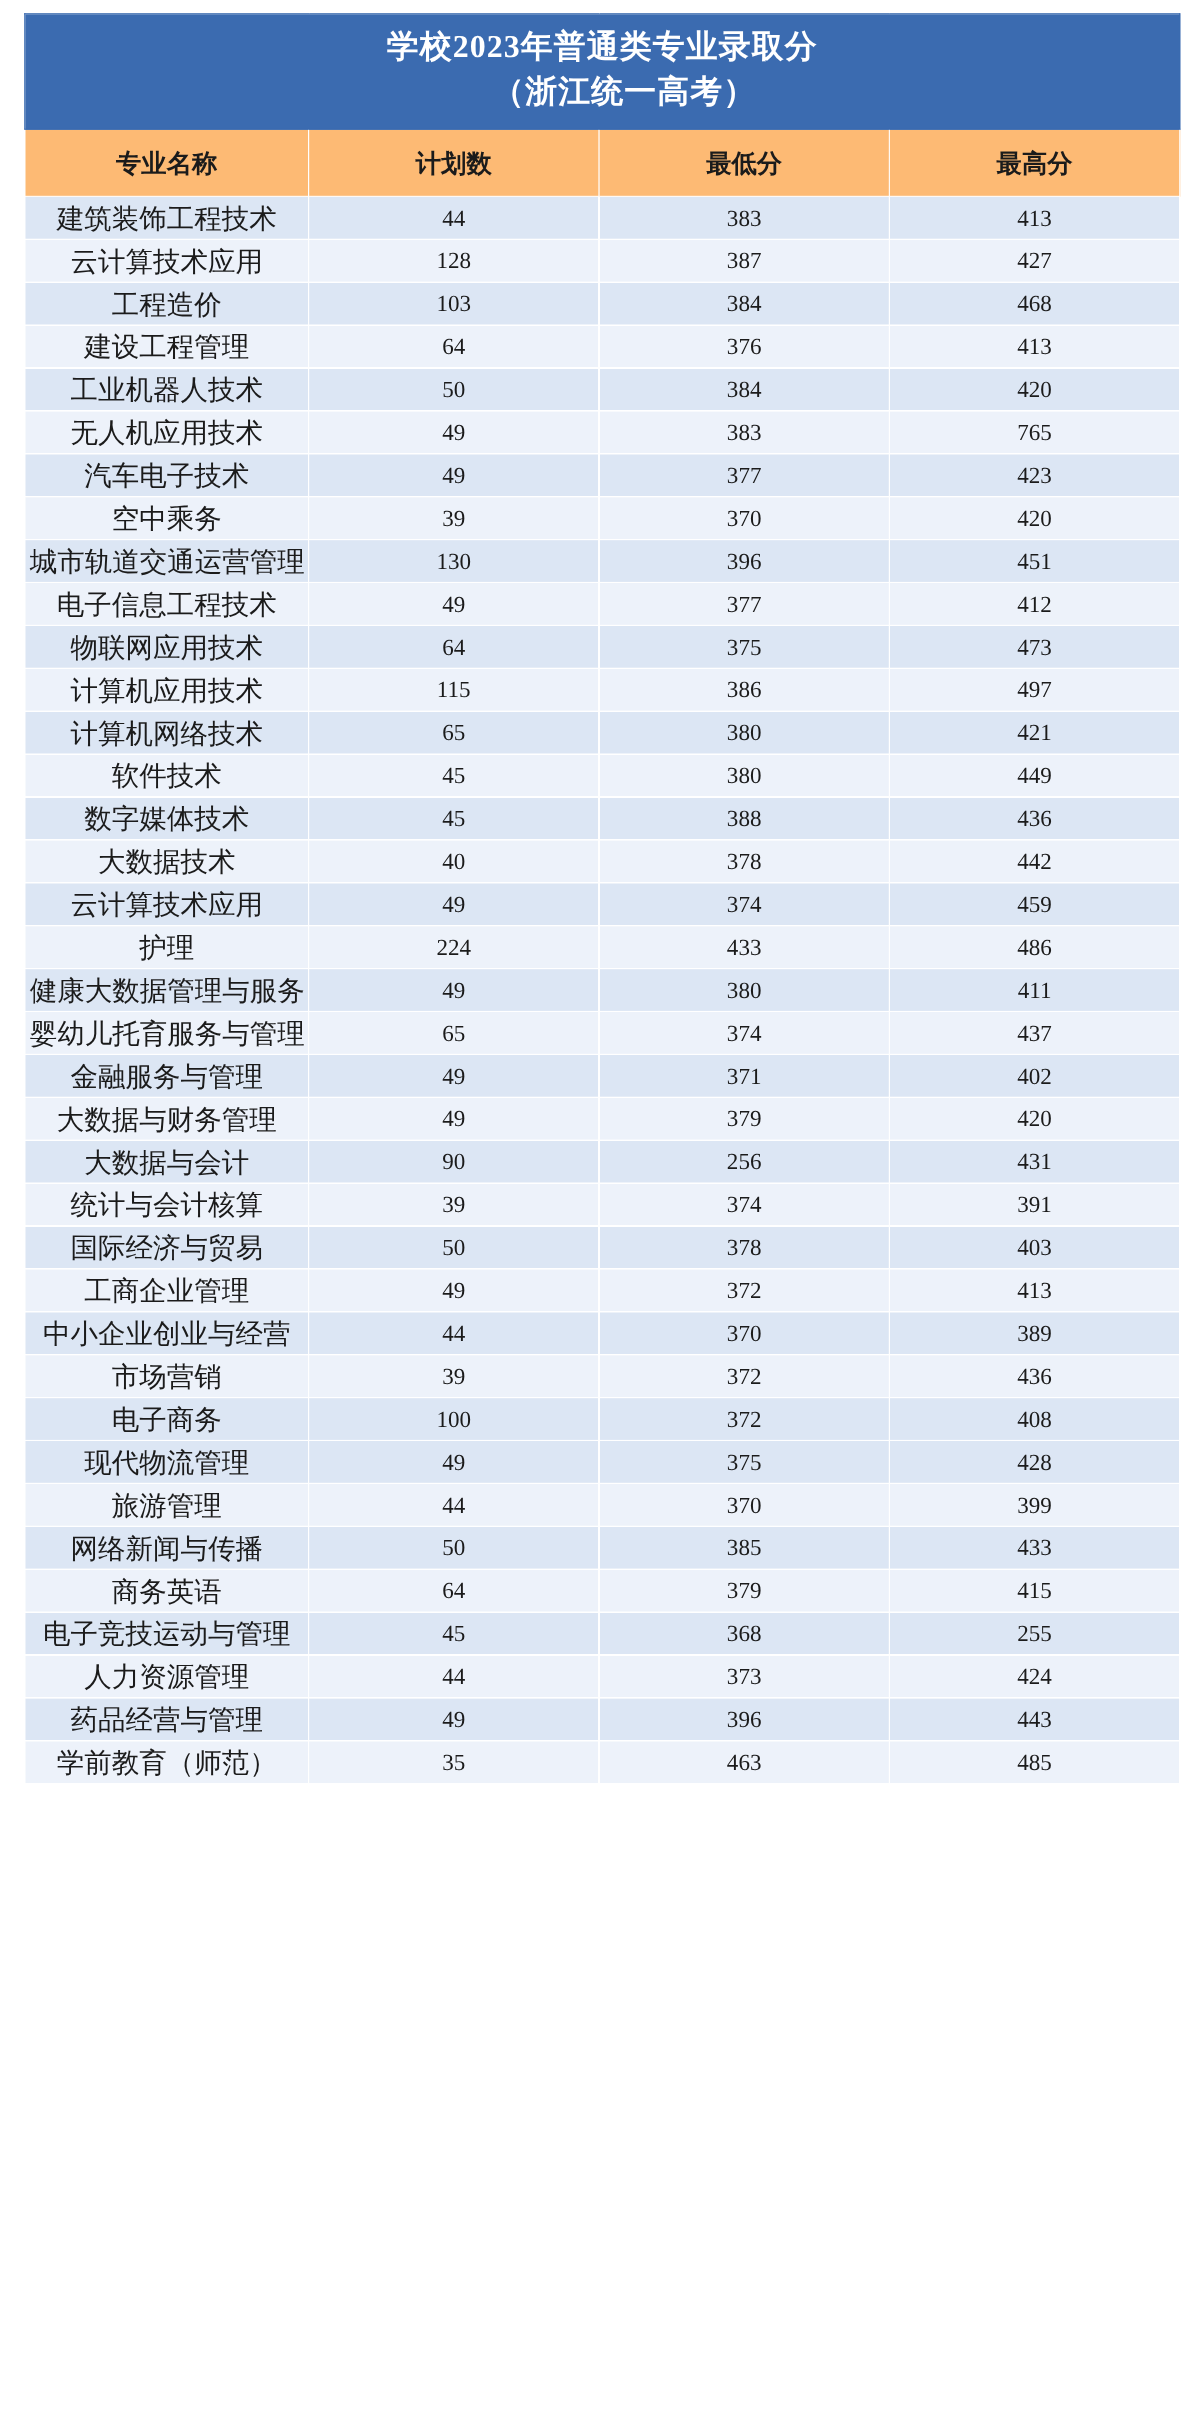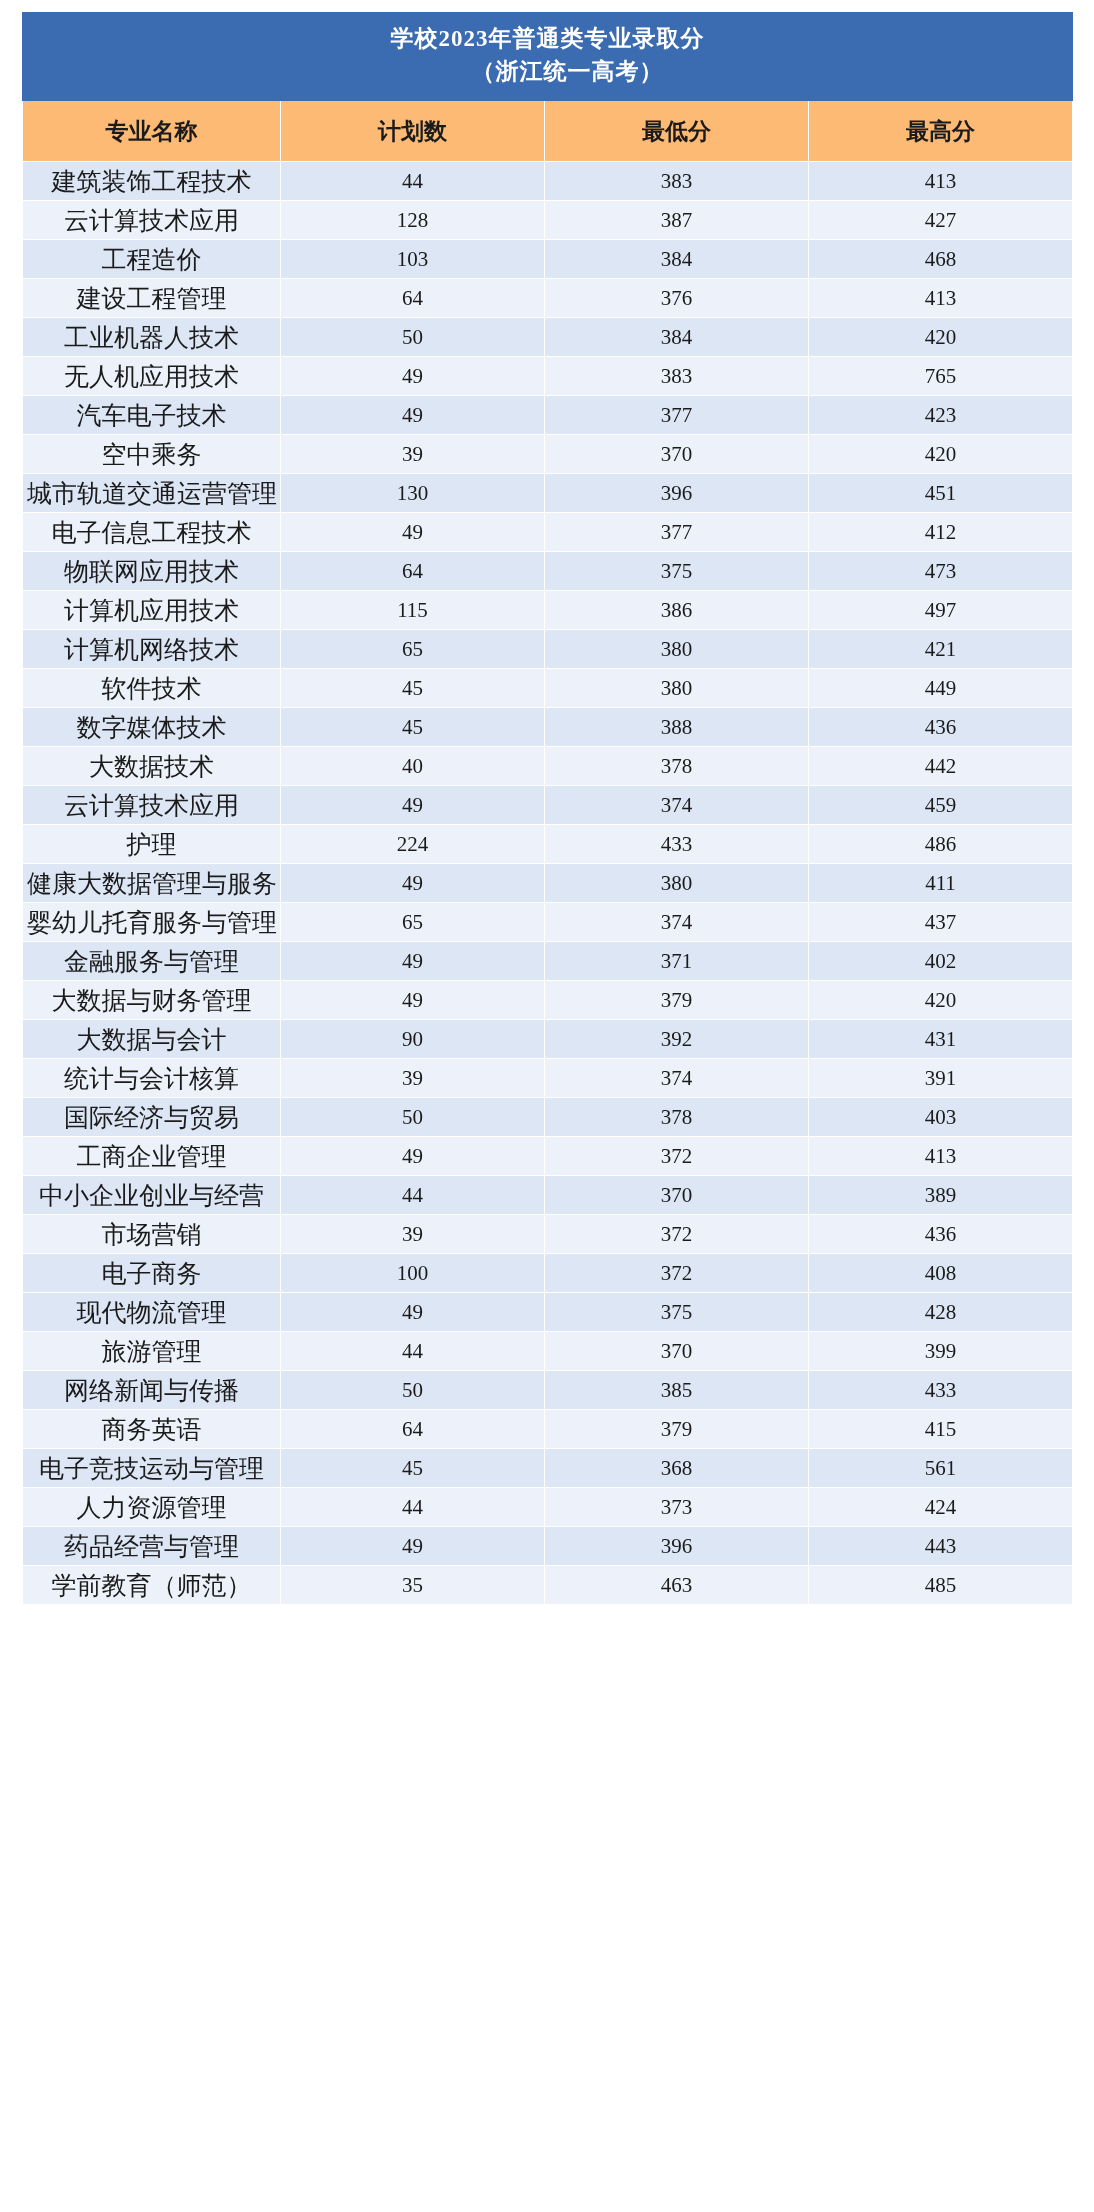--- a/index.html
+++ b/index.html
@@ -24,21 +24,21 @@
   }
   .score-table col.c-name  { width: 258px; }
   .score-table col.c-plan  { width: 264px; }
   .score-table col.c-min   { width: 264px; }
   .score-table col.c-max   { width: 264px; }
 
   .title-cell {
     background: #3B6BB0;
     color: #ffffff;
     text-align: center;
-    font-size: 23px;
+    font-size: 29px;
     font-weight: bold;
     letter-spacing: 1px;
     line-height: 1.42;
     padding: 10px 0 12px 0;
     border: 1px solid #3B6BB0;
   }
   .title-line1 { display: block; }
   .title-line2 { display: block; padding-left: 40px; }
 
   thead.head-row th {
@@ -222,21 +222,21 @@
         </tr>
         <tr class="even">
           <td class="name">大数据与财务管理</td>
           <td>49</td>
           <td>379</td>
           <td>420</td>
         </tr>
         <tr class="odd">
           <td class="name">大数据与会计</td>
           <td>90</td>
-          <td>392</td>
+          <td>256</td>
           <td>431</td>
         </tr>
         <tr class="even">
           <td class="name">统计与会计核算</td>
           <td>39</td>
           <td>374</td>
           <td>391</td>
         </tr>
         <tr class="odd">
           <td class="name">国际经济与贸易</td>
@@ -289,21 +289,21 @@
         <tr class="even">
           <td class="name">商务英语</td>
           <td>64</td>
           <td>379</td>
           <td>415</td>
         </tr>
         <tr class="odd">
           <td class="name">电子竞技运动与管理</td>
           <td>45</td>
           <td>368</td>
-          <td>561</td>
+          <td>255</td>
         </tr>
         <tr class="even">
           <td class="name">人力资源管理</td>
           <td>44</td>
           <td>373</td>
           <td>424</td>
         </tr>
         <tr class="odd">
           <td class="name">药品经营与管理</td>
           <td>49</td>

